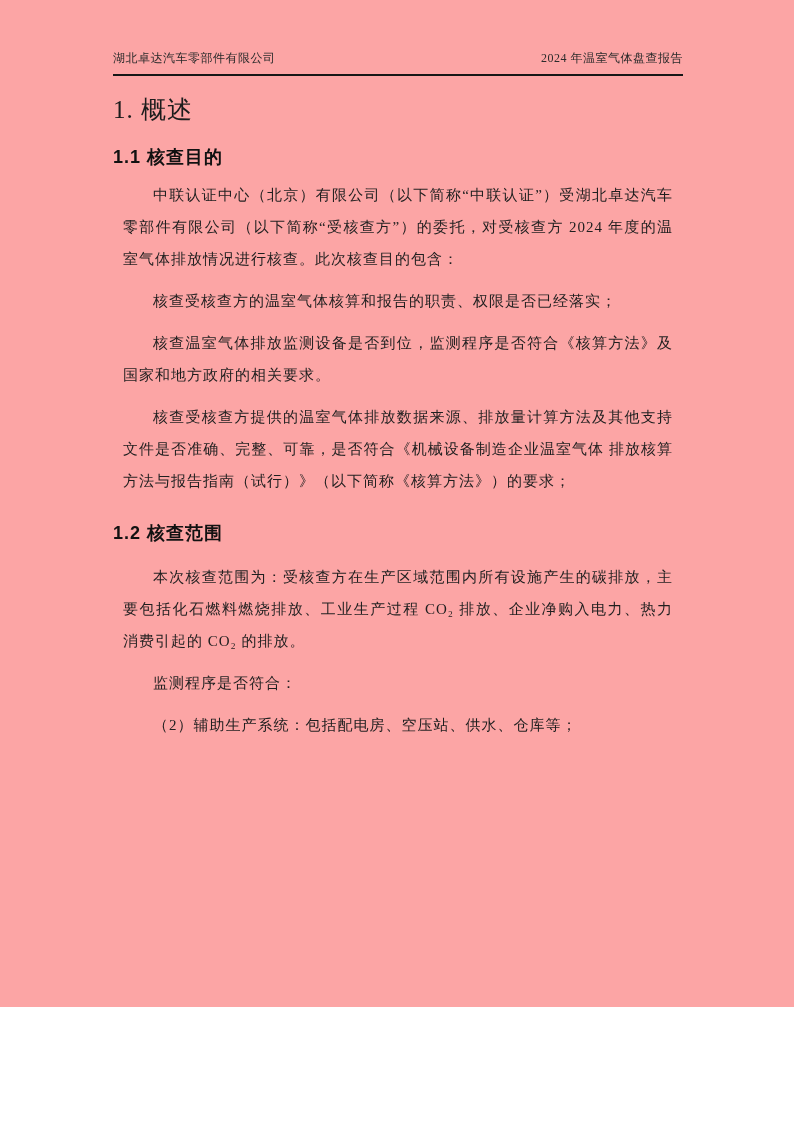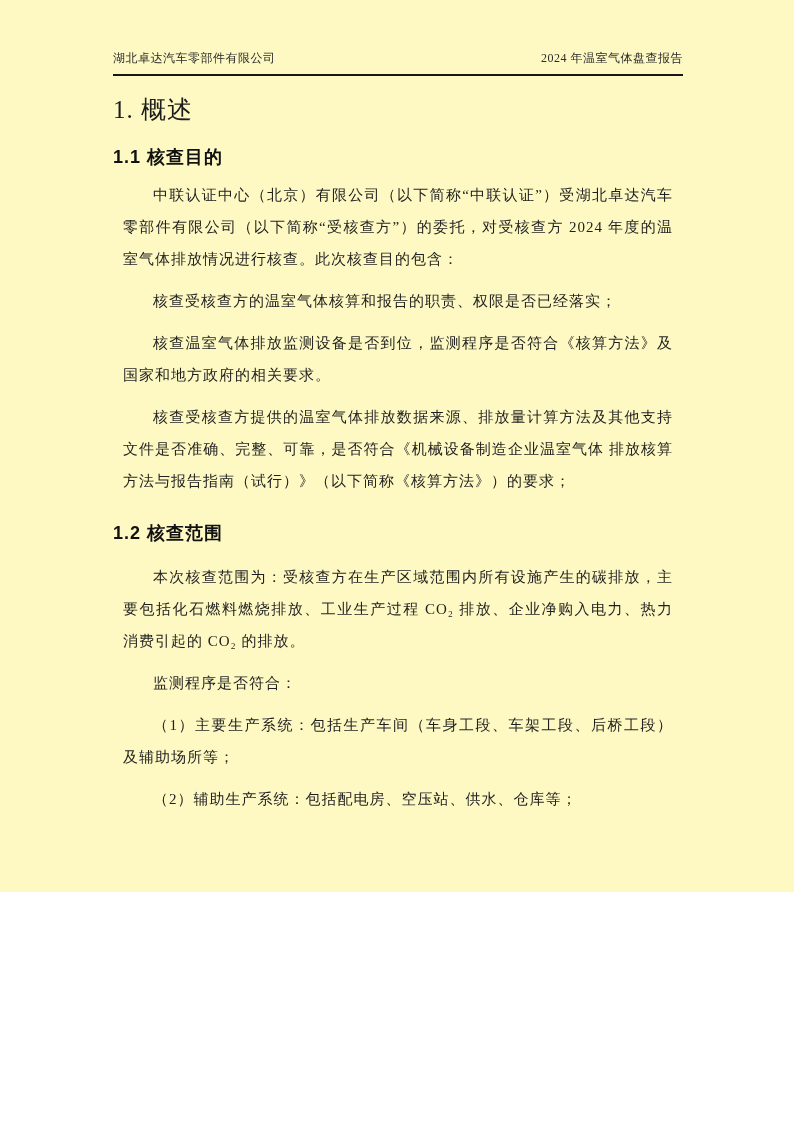--- a/index.html
+++ b/index.html
@@ -3,23 +3,23 @@
 <meta charset="utf-8">
 <style>
   html, body {
     margin: 0;
     padding: 0;
     background: #ffffff;
   }
   .sheet {
     position: relative;
     width: 794px;
-    height: 892px;
+    height: 1007px;
     box-sizing: border-box;
-    background: #fef9c3;
+    background: #fca5a5;
     padding: 50px 111px 0 113px;
     color: #212121;
     font-family: "Liberation Serif", "DejaVu Serif", serif;
     overflow: hidden;
   }
   .doc-header {
     display: flex;
     justify-content: space-between;
     align-items: baseline;
     font-size: 12px;
@@ -90,21 +90,20 @@
       <p class="body-par">中联认证中心（北京）有限公司（以下简称“中联认证”）受湖北卓达汽车零部件有限公司（以下简称“受核查方”）的委托，对受核查方 2024 年度的温室气体排放情况进行核查。此次核查目的包含：</p>
       <p class="body-par">核查受核查方的温室气体核算和报告的职责、权限是否已经落实；</p>
       <p class="body-par">核查温室气体排放监测设备是否到位，监测程序是否符合《核算方法》及国家和地方政府的相关要求。</p>
       <p class="body-par">核查受核查方提供的温室气体排放数据来源、排放量计算方法及其他支持文件是否准确、完整、可靠，是否符合《机械设备制造企业温室气体 排放核算方法与报告指南（试行）》（以下简称《核算方法》）的要求；</p>
     </section>
 
     <section class="sec sec2">
       <h2 class="sec-head">1.2 核查范围</h2>
       <p class="body-par">本次核查范围为：受核查方在生产区域范围内所有设施产生的碳排放，主要包括化石燃料燃烧排放、工业生产过程 CO₂ 排放、企业净购入电力、热力消费引起的 CO₂ 的排放。</p>
       <p class="body-par">监测程序是否符合：</p>
-      <p class="body-par">（1）主要生产系统：包括生产车间（车身工段、车架工段、后桥工段）及辅助场所等；</p>
       <p class="body-par">（2）辅助生产系统：包括配电房、空压站、供水、仓库等；</p>
     </section>
 
   </main>
 
   <footer class="page-footer">
     <span>4</span>
   </footer>
 
 </div>

